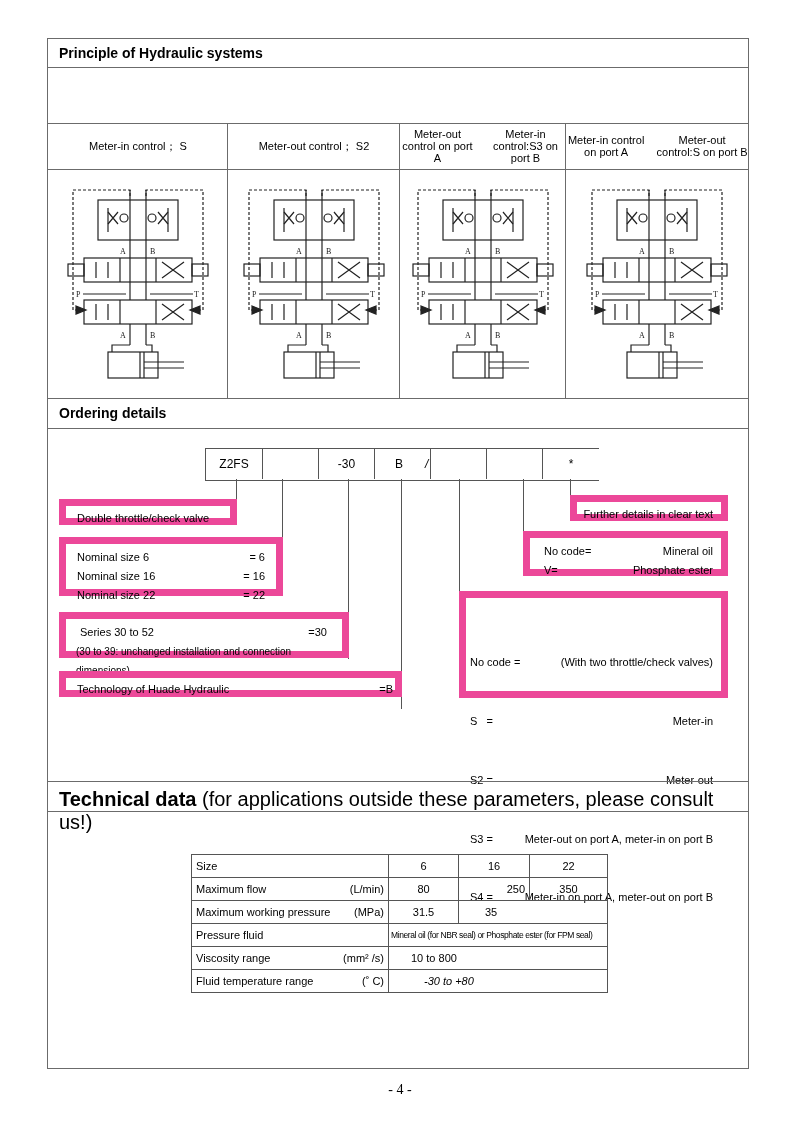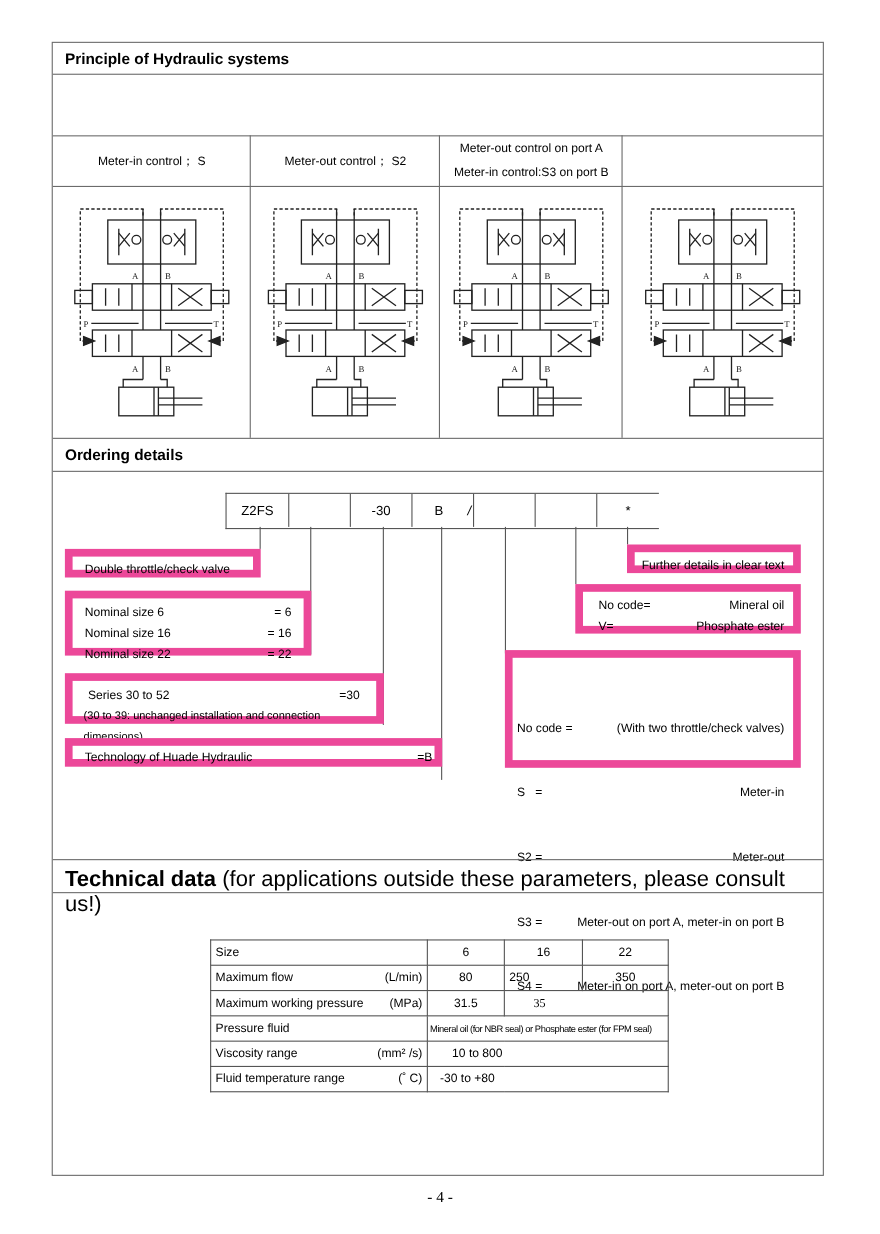--- a/index.html
+++ b/index.html
@@ -1,21 +1,21 @@
 <!DOCTYPE html>
 <html><head>
 <meta charset="utf-8">
 <style>
   html, body { margin:0; padding:0; background:#fff; }
   body { width:800px; height:1122px; position:relative; font-family:"Liberation Sans", sans-serif; color:#000; overflow:hidden; }
   .frame { position:absolute; left:47px; top:38px; width:702px; height:1031px; border:1px solid #6b6b6b; box-sizing:border-box; }
   .hline { position:absolute; left:0; right:0; height:0; border-top:1px solid #6b6b6b; }
   .sec-title { position:absolute; left:11px; font-weight:bold; font-size:14px; }
   .sec-title .normal { font-weight:normal; }
-  .mode-cell { position:absolute; top:84px; height:46px; font-size:11px; display:flex; flex-direction:column; align-items:center; justify-content:center; text-align:center; gap:10px; }
+  .mode-cell { position:absolute; top:84px; height:46px; font-size:11px; display:flex; flex-direction:row; align-items:center; justify-content:center; text-align:center; gap:10px; }
   .vline { position:absolute; width:0; border-left:1px solid #6b6b6b; }
   .diagram { position:absolute; top:131px; height:227px; }
   .abs { position:absolute; }
   .box { position:absolute; border:7px solid #ec4899; box-sizing:border-box; font-size:11px; }
   .row { display:flex; justify-content:space-between; }
   .code-cell { position:absolute; top:0; height:30px; border-right:1px solid #555; box-sizing:border-box; font-size:12px; display:flex; align-items:center; justify-content:center; }
   .conn { position:absolute; border-left:1px solid #555; }
   .connh { position:absolute; border-top:1px solid #555; }
   table.tech { position:absolute; left:143px; top:815px; border-collapse:collapse; font-size:11px; }
   table.tech td { border:1px solid #555; height:22px; padding:0 4px; }
@@ -32,20 +32,24 @@
 
   <div class="mode-cell" style="left:0;width:180px;">
     <span>Meter-in control； S</span>
   </div>
   <div class="mode-cell" style="left:180px;width:172px;">
     <span>Meter-out control； S2</span>
   </div>
   <div class="mode-cell" style="left:352px;width:166px;">
     <span>Meter-out control on port A</span>
     <span>Meter-in control:S3 on port B</span>
+  </div>
+  <div class="mode-cell" style="left:518px;width:182px;">
+    <span>Meter-in control on port A</span>
+    <span>Meter-out control:S on port B</span>
   </div>
   <div class="hline" style="top:130px;"></div>
   <div class="vline" style="left:179px;top:84px;height:275px;"></div>
   <div class="vline" style="left:351px;top:84px;height:275px;"></div>
   <div class="vline" style="left:517px;top:84px;height:275px;"></div>
 
   <div class="diagram" style="left:0;width:180px;"><svg width="180" height="227" viewBox="0 0 180 227" xmlns="http://www.w3.org/2000/svg" fill="none" stroke="#222" stroke-width="1.2">
     <path d="M82 26 L82 20 L25 20 L25 140 L35 140" stroke-dasharray="3,2"></path>
     <path d="M98 26 L98 20 L155 20 L155 140 L145 140" stroke-dasharray="3,2"></path>
     <polygon points="28,136 38,140 28,144" fill="#222"></polygon>
@@ -308,32 +312,32 @@
       <td style="width:69px;text-align:center;">22</td>
     </tr>
     <tr>
       <td>
             <div class="row">
               <span>Maximum flow</span>
               <span>(L/min)</span>
             </div>
           </td>
       <td style="text-align:center;">80</td>
-      <td style="text-align:left;">250</td>
+      <td style="text-align:right;">250</td>
       <td style="text-align:center;">350</td>
     </tr>
     <tr>
       <td>
             <div class="row">
               <span>Maximum working pressure</span>
               <span>(MPa)</span>
             </div>
           </td>
       <td style="text-align:center;">31.5</td>
-      <td colspan="2" style="padding-left:26px;font-family:Liberation Serif, serif;">35</td>
+      <td colspan="2" style="padding-left:26px;">35</td>
     </tr>
     <tr>
       <td><span>Pressure fluid</span></td>
       <td colspan="3" style="font-size:8.5px;letter-spacing:-0.4px;padding:0 2px;white-space:nowrap;">Mineral oil (for NBR seal) or Phosphate ester (for FPM seal)</td>
     </tr>
     <tr>
       <td>
             <div class="row">
               <span>Viscosity range</span>
               <span>(mm² /s)</span>
@@ -341,19 +345,19 @@
           </td>
       <td colspan="3" style="padding-left:22px;">10 to 800</td>
     </tr>
     <tr>
       <td>
             <div class="row">
               <span>Fluid temperature range</span>
               <span>(˚ C)</span>
             </div>
           </td>
-      <td colspan="3" style="padding-left:11px;">-30 to +80</td>
+      <td colspan="3" style="padding-left:35px;font-style:italic;">-30 to +80</td>
     </tr>
   </tbody>
     </table>
 </div>
 
 <div class="page-num">- 4 -</div>
 
 </body></html>

